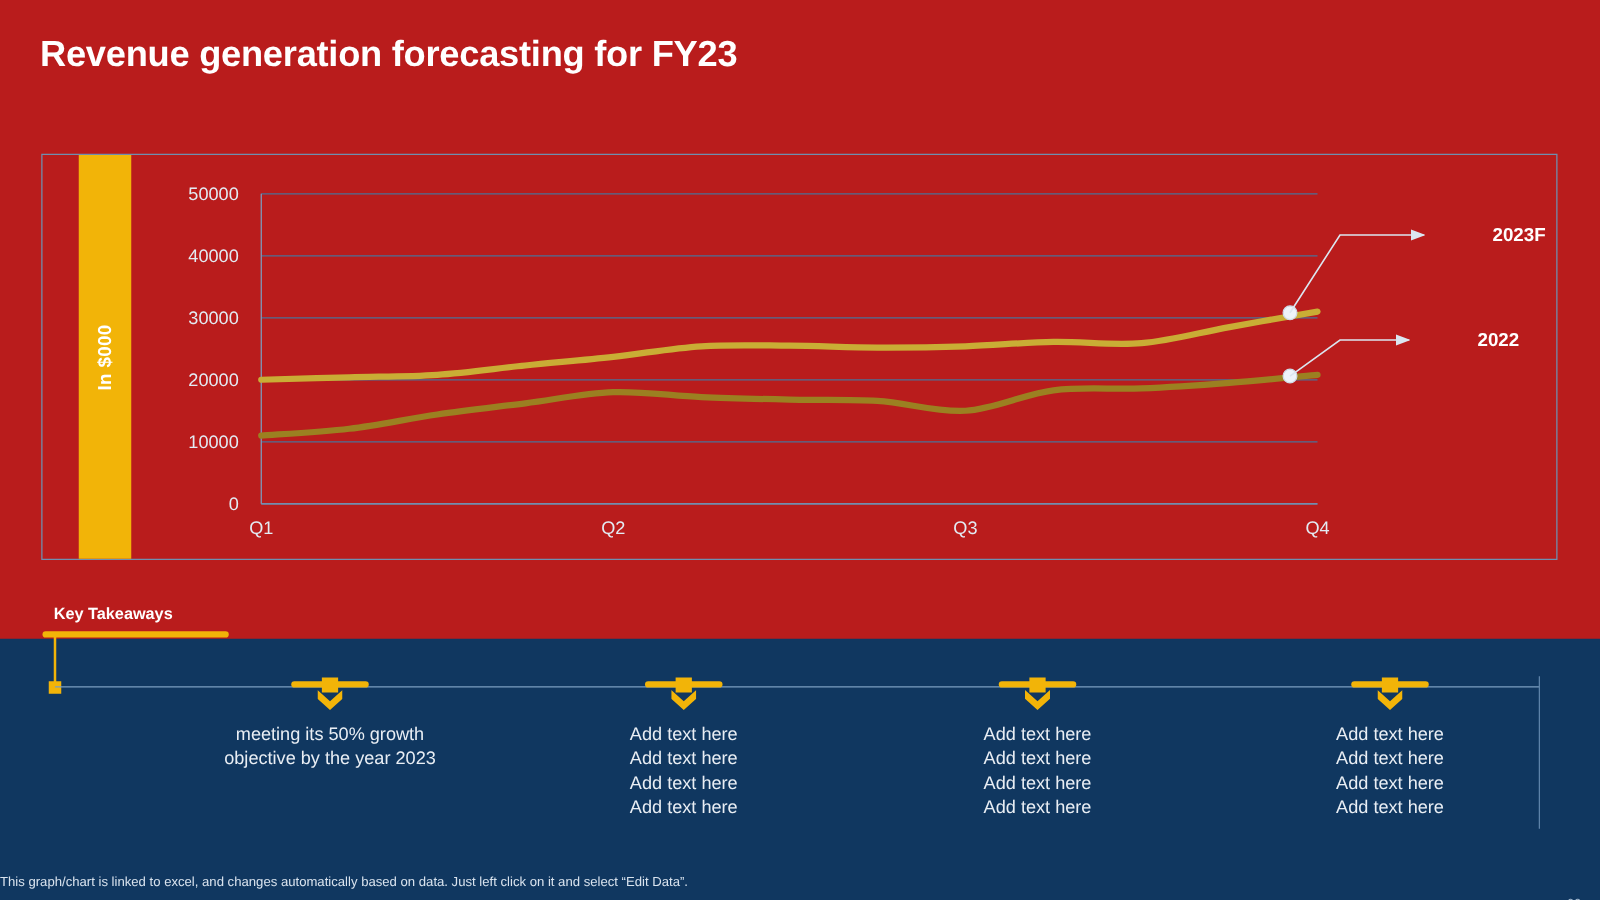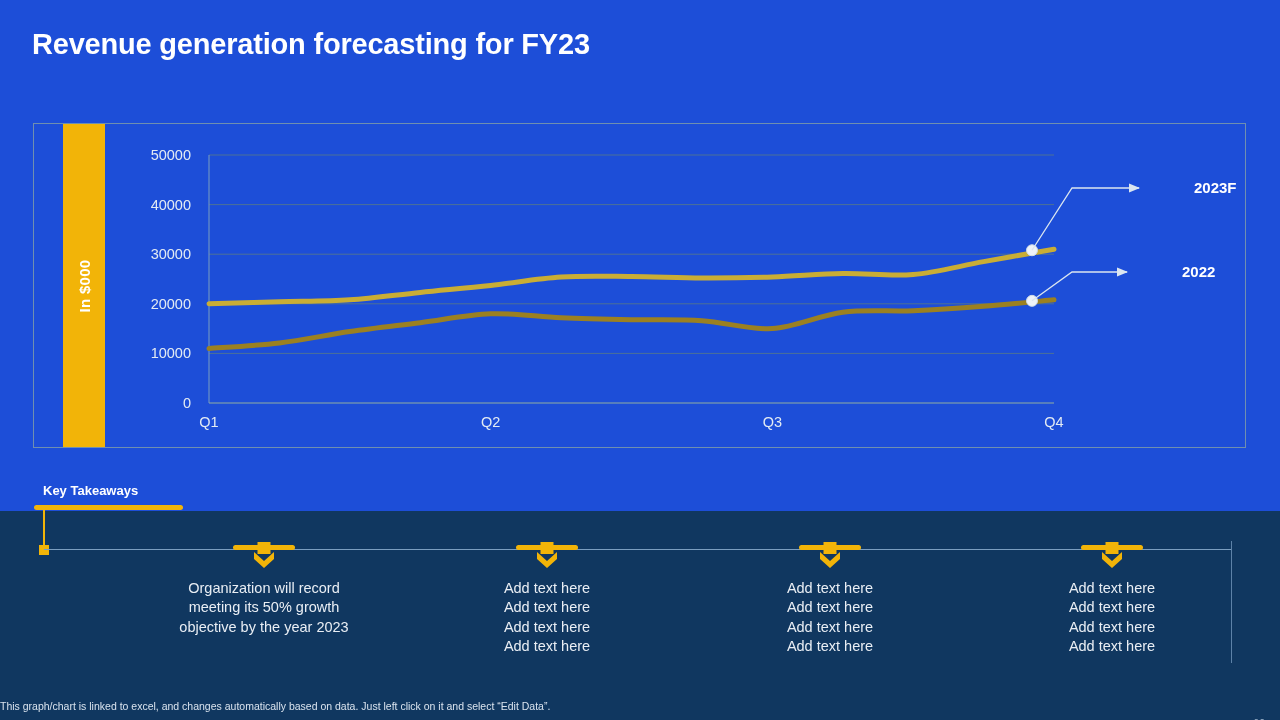--- a/index.html
+++ b/index.html
@@ -5,21 +5,21 @@
   * { box-sizing: border-box; margin: 0; padding: 0; }
   html, body {
     width: 1280px; height: 720px;
     overflow: hidden;
     background: #022a4e;
     font-family: "Liberation Sans", sans-serif;
   }
   #slide {
     position: relative;
     width: 1280px; height: 720px;
-    background: #1d4ed8;
+    background: #b91c1c;
   }
   
   .lower-band {
     position: absolute;
     left: 0; top: 511px; width: 1280px; height: 209px;
     background: #103760;
   }
   
   .slide-title {
     position: absolute;
@@ -221,21 +221,20 @@
   <div class="kt-timeline-end"></div>
 
   <div id="kt-items">
       <div class="kt-item" style="left: 134px; width: 260px;">
         <div class="kt-marker-bar"></div>
         <div class="kt-marker-node"></div>
         <div class="kt-marker-chev"><svg width="20" height="17" viewBox="0 0 20 17">
             <polygon points="0,0 10,9 20,0 20,7 10,16 0,7" fill="#f2b408"></polygon>
           </svg></div>
         <div class="kt-text">
-          <div>Organization will record</div>
           <div>meeting its 50% growth</div>
           <div>objective by the year 2023</div>
         </div>
       </div>
       <div class="kt-item" style="left: 417px; width: 260px;">
         <div class="kt-marker-bar"></div>
         <div class="kt-marker-node"></div>
         <div class="kt-marker-chev"><svg width="20" height="17" viewBox="0 0 20 17">
             <polygon points="0,0 10,9 20,0 20,7 10,16 0,7" fill="#f2b408"></polygon>
           </svg></div>

